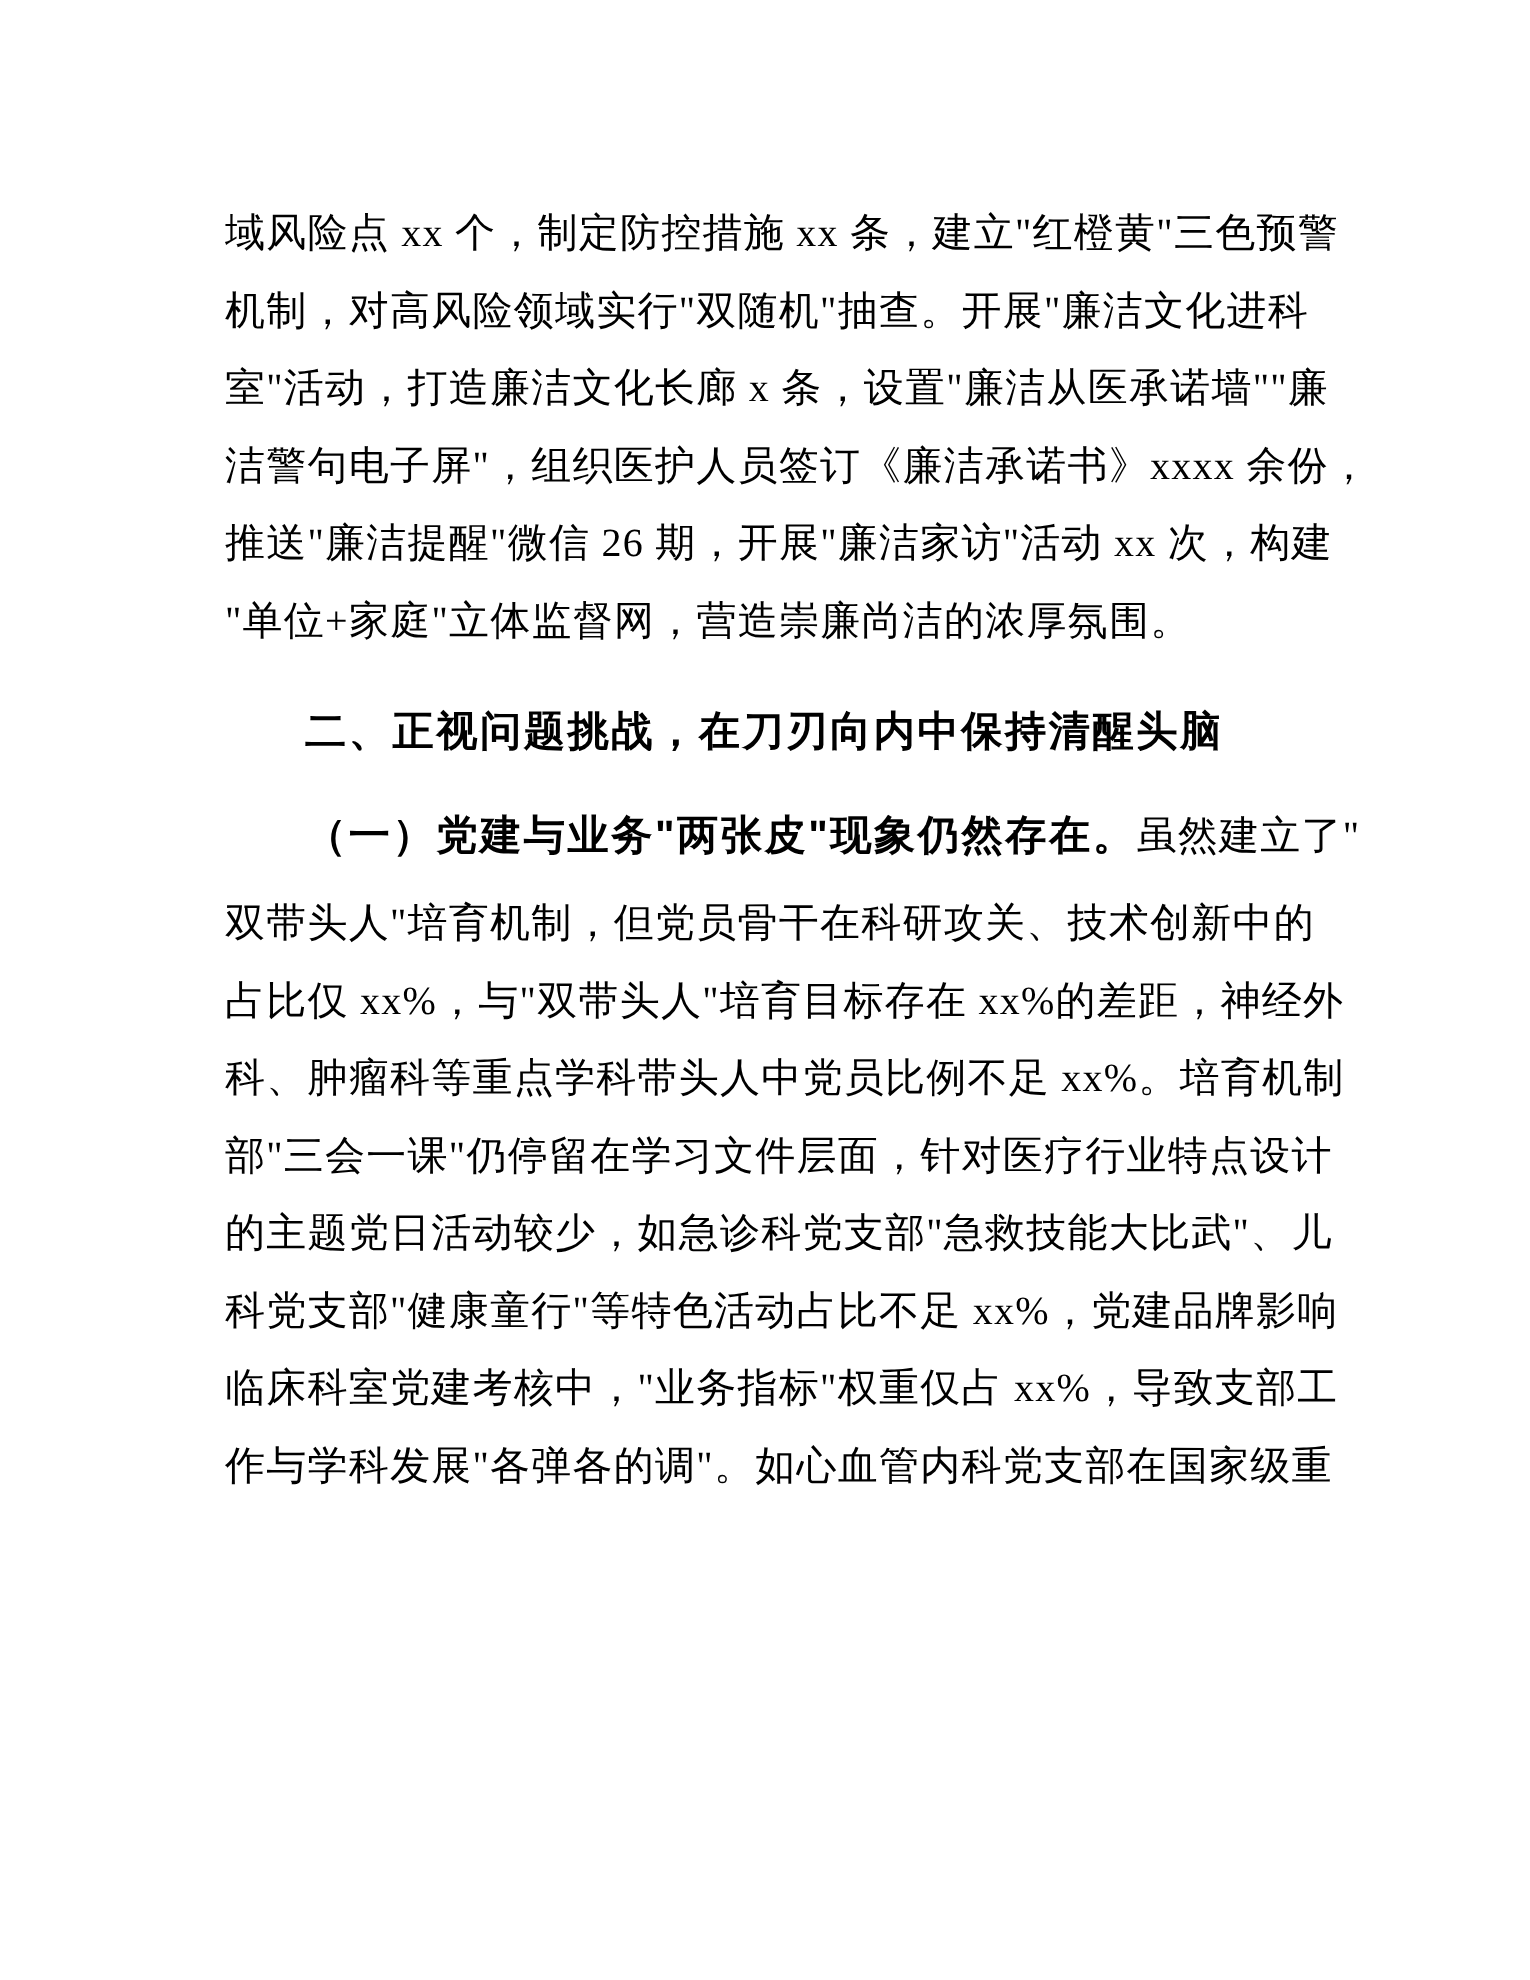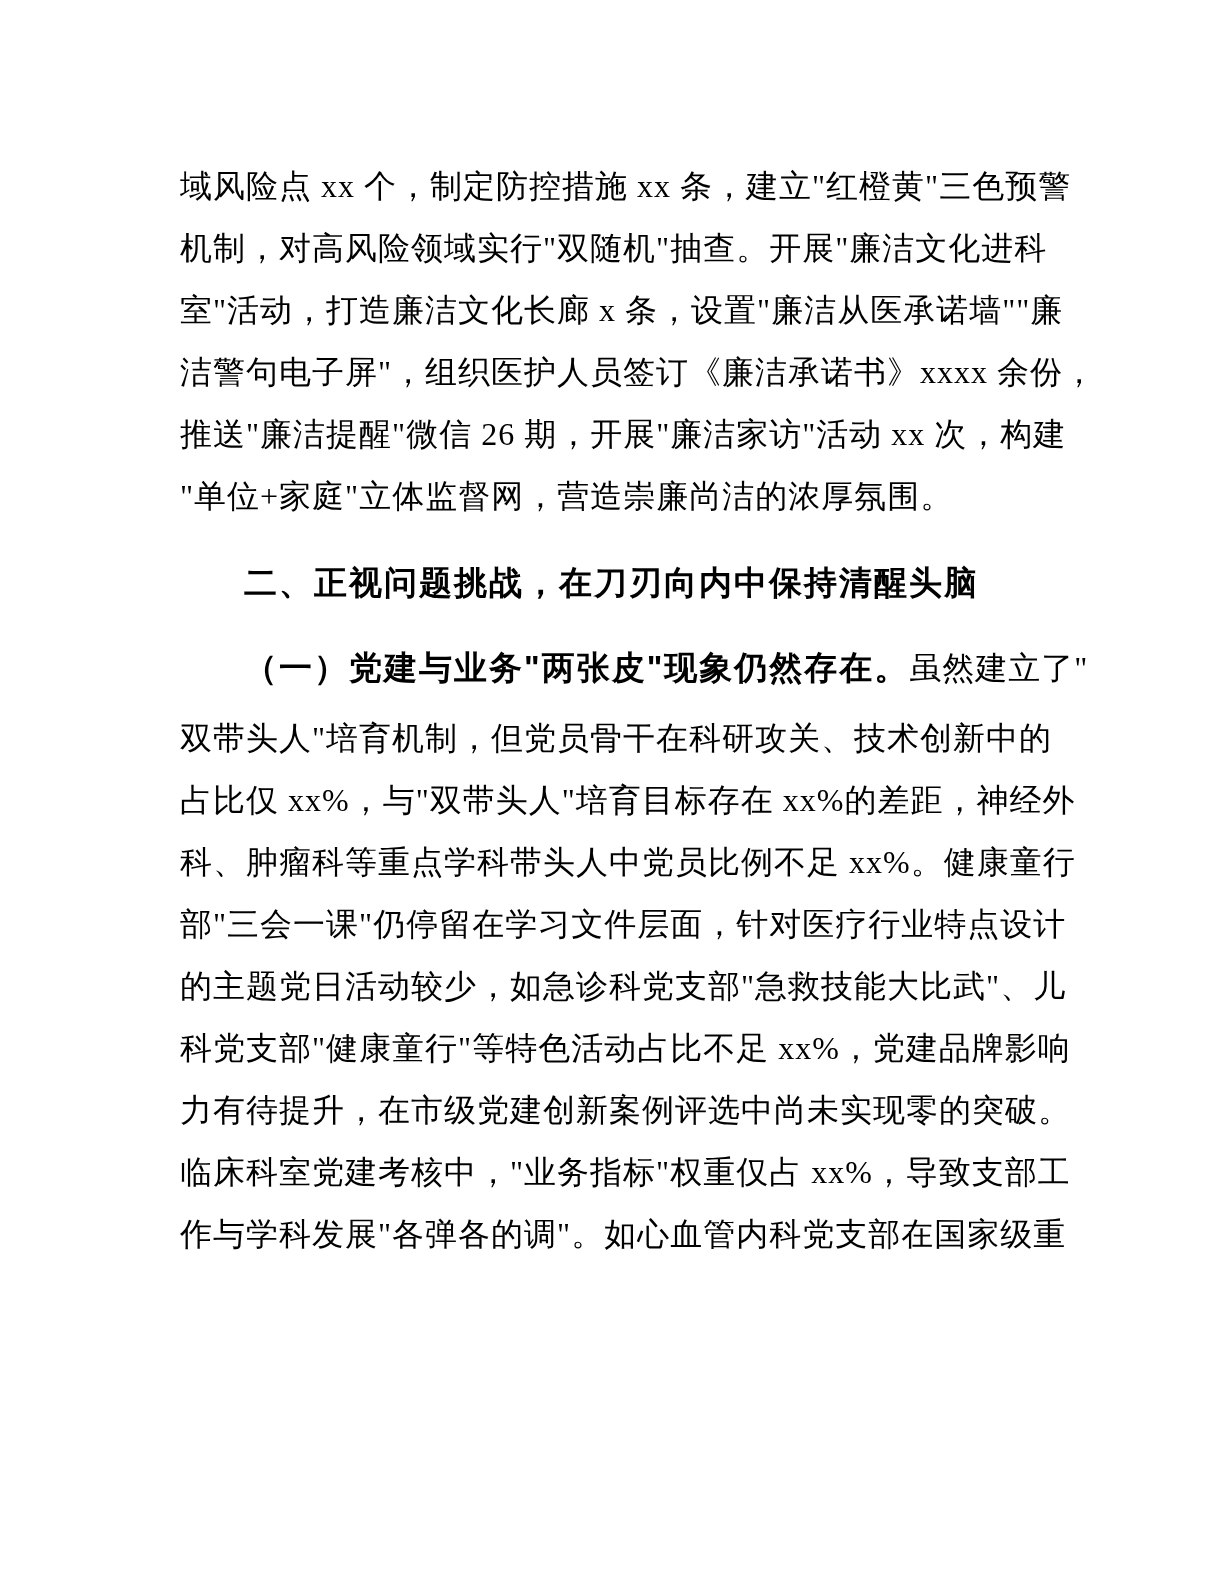--- a/index.html
+++ b/index.html
@@ -23,21 +23,21 @@
   }
   .line {
     font-family: "Liberation Serif", "DejaVu Serif", serif;
     font-size: 32px;
     line-height: 62px;
     letter-spacing: 1px;
     white-space: nowrap;
     color: #000000;
   }
   .section-heading {
-    font-family: Liberation Mono, monospace;
+    font-family: Liberation Serif, serif;
     font-weight: 700;
     font-size: 33px;
     line-height: 62px;
     letter-spacing: 2px;
     white-space: nowrap;
     margin-top: 28px;
     text-indent: 64px;
     color: #000000;
   }
   .sub-lead {
@@ -69,23 +69,22 @@
       <div class="line">"单位+家庭"立体监督网，营造崇廉尚洁的浓厚氛围。</div>
     </div>
 
     <div class="section-heading">二、正视问题挑战，在刀刃向内中保持清醒头脑</div>
 
     <div class="line sub-lead"><span class="bold-hei">（一）党建与业务"两张皮"现象仍然存在。</span><span>虽然建立了"</span></div>
 
     <div class="para para2">
       <div class="line">双带头人"培育机制，但党员骨干在科研攻关、技术创新中的</div>
       <div class="line">占比仅 xx%，与"双带头人"培育目标存在 xx%的差距，神经外</div>
-      <div class="line">科、肿瘤科等重点学科带头人中党员比例不足 xx%。健康童行</div>
+      <div class="line">科、肿瘤科等重点学科带头人中党员比例不足 xx%。培育机制</div>
       <div class="line">部"三会一课"仍停留在学习文件层面，针对医疗行业特点设计</div>
       <div class="line">的主题党日活动较少，如急诊科党支部"急救技能大比武"、儿</div>
       <div class="line">科党支部"健康童行"等特色活动占比不足 xx%，党建品牌影响</div>
-      <div class="line">力有待提升，在市级党建创新案例评选中尚未实现零的突破。</div>
       <div class="line">临床科室党建考核中，"业务指标"权重仅占 xx%，导致支部工</div>
       <div class="line">作与学科发展"各弹各的调"。如心血管内科党支部在国家级重</div>
     </div>
 
   </div>
 </div>
 
 </body></html>

